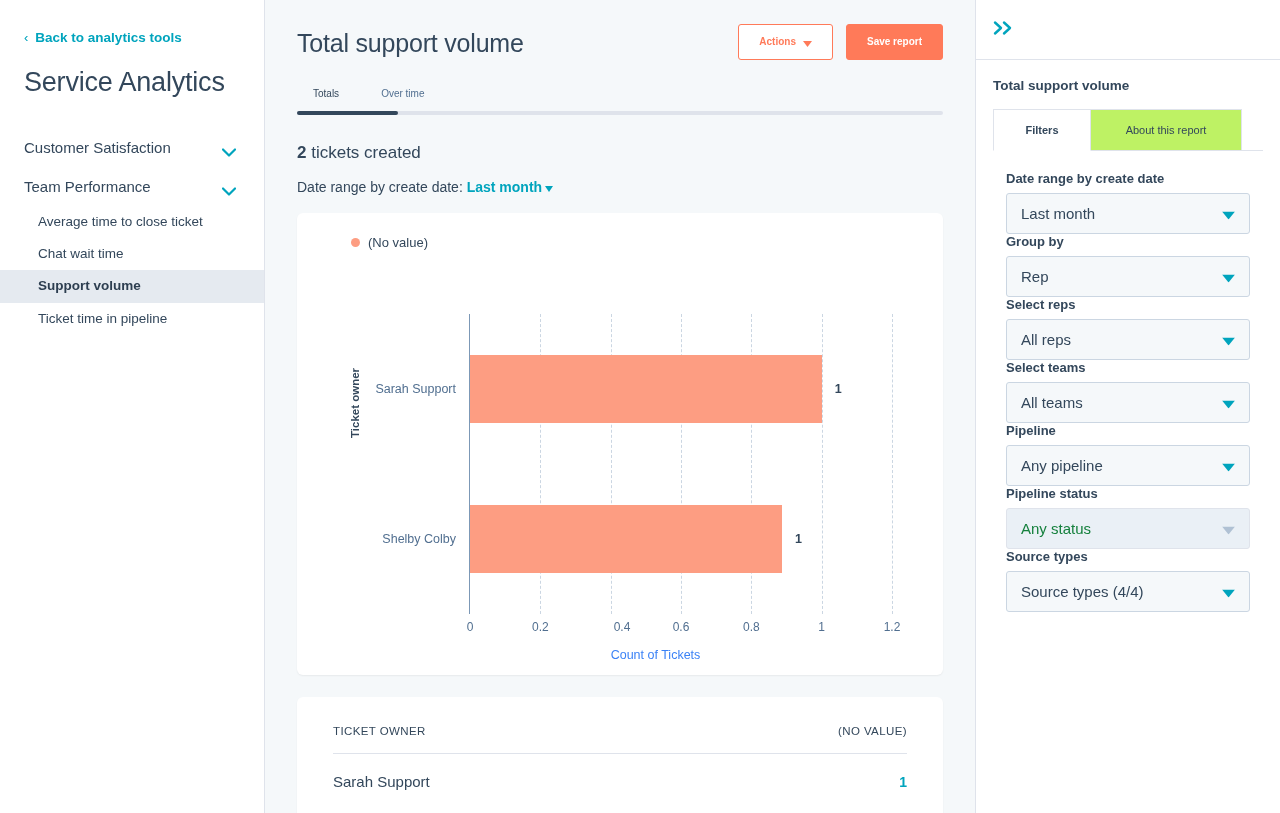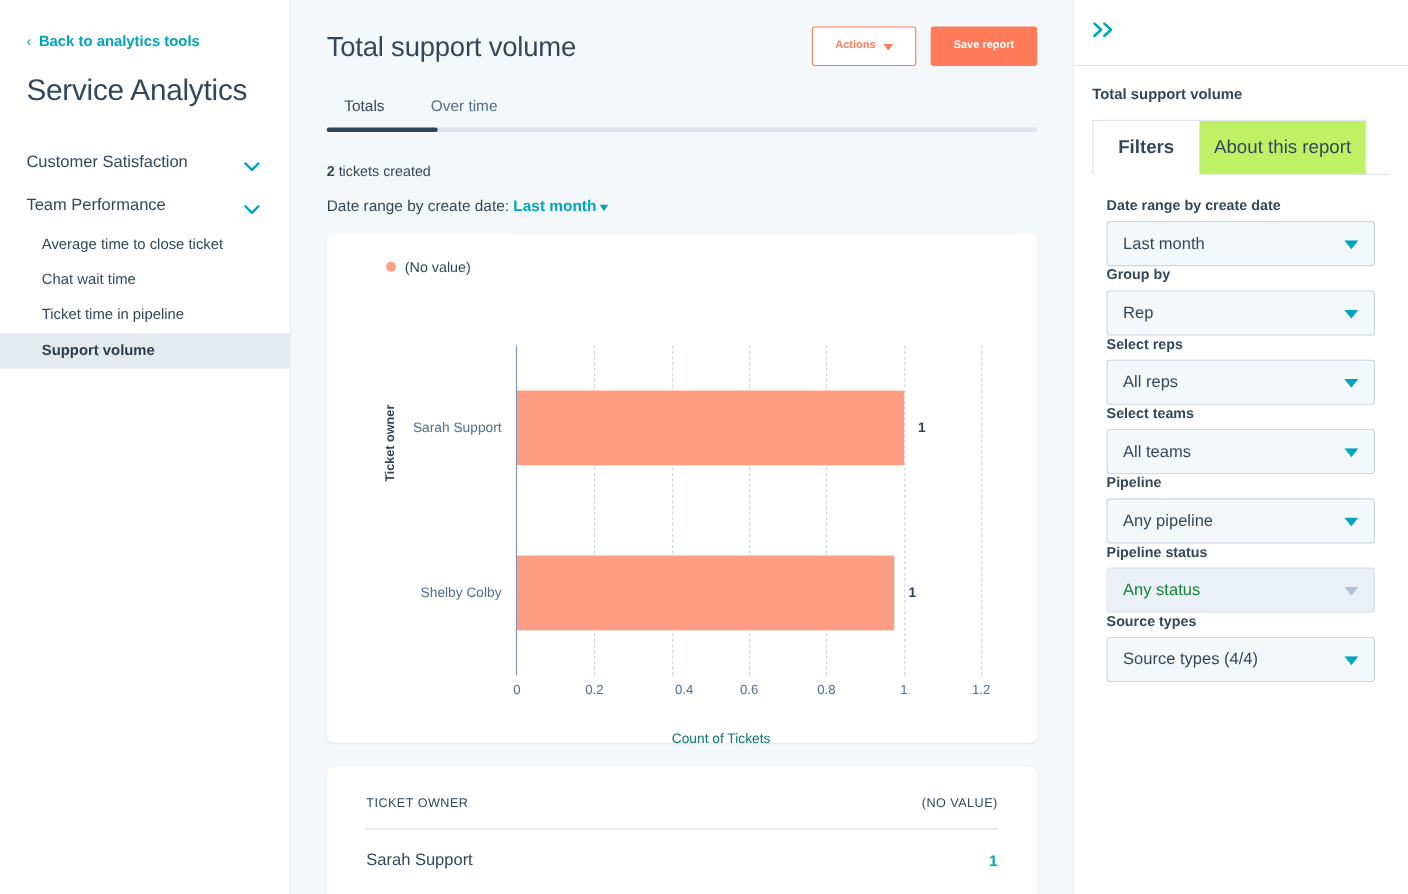--- a/index.html
+++ b/index.html
@@ -58,27 +58,27 @@
     font-size: 10px; font-weight: bold; border-radius: 3px;
     cursor: pointer; display: inline-flex; align-items: center; gap: 7px;
     padding: 12px 20px; line-height: 1; border: 1px solid transparent;
   }
   .btn-secondary { background: #ffffff; border-color: #ff7a59; color: #ff7a59; }
   .btn-primary { background: #ff7a59; color: #ffffff; border-color: #ff7a59; }
   .btn-caret { width: 9px; height: 6px; display: inline-block; }
 
   .tabs { display: flex; gap: 10px; margin-top: 20px; }
   .tab {
-    font-size: 14px; color: #33475b; padding: 8px 16px 12px 16px; cursor: pointer;
+    font-size: 10px; color: #33475b; padding: 8px 16px 12px 16px; cursor: pointer;
   }
   .tab.inactive { color: #516f90; }
   .tab-rule { height: 4px; background: #dfe3eb; border-radius: 2px; position: relative; margin-bottom: 22px; }
   .tab-rule-active { position: absolute; left: 0; top: 0; height: 4px; width: 101px; background: #33475b; border-radius: 2px; }
 
-  .summary { font-size: 13px; color: #33475b; margin-bottom: 16px; margin-top: 28px; }
+  .summary { font-size: 17px; color: #33475b; margin-bottom: 16px; margin-top: 28px; }
   .summary b { font-weight: bold; }
   .daterange { font-size: 14px; color: #33475b; margin-bottom: 18px; }
   .daterange-val { color: #00a4bd; font-weight: bold; cursor: pointer; }
   .dr-caret { display: inline-block; width: 8px; height: 6px; margin-left: 3px; }
 
   .card {
     background: #ffffff; border-radius: 6px;
     box-shadow: 0 1px 2px rgba(0,0,0,0.06);
     padding: 22px 24px;
   }
@@ -110,21 +110,21 @@
   .bar-val {
     position: absolute; left: 100%; top: 50%; transform: translateY(-50%);
     padding-left: 13px; font-size: 12.5px; font-weight: bold; color: #33475b;
   }
   .x-tick {
     position: absolute; top: 306px; font-size: 12px; color: #516f90;
     transform: translateX(-50%);
   }
   .x-axis-title {
     position: absolute; top: 334px; left: 0; right: 0; text-align: center;
-    font-size: 12.5px; color: #0f766e; margin-top: 16px;
+    font-size: 12.5px; color: #3b82f6;
   }
 
   
   .tbl { width: 100%; border-collapse: collapse; }
   .tbl th {
     text-align: left; font-size: 11.5px; color: #33475b; font-weight: normal;
     letter-spacing: 0.4px; padding-bottom: 16px; border-bottom: 1px solid #dfe3eb;
   }
   .tbl th.num, .tbl td.num { text-align: right; }
   .tbl td { font-size: 15px; color: #33475b; padding-top: 19px; }
@@ -138,21 +138,21 @@
   }
   .right-head {
     height: 60px; display: flex; align-items: center; padding: 0 17px;
     border-bottom: 1px solid #dfe3eb;
   }
   .collapse-icon { cursor: pointer; display: block; }
   .right-body { padding: 18px 17px 0 17px; }
   .right-title { font-size: 13.5px; font-weight: bold; color: #33475b; margin-bottom: 16px; }
   .ftabs { display: flex; }
   .ftab {
-    flex: 0 0 auto; text-align: center; font-size: 17px; padding: 14px 0;
+    flex: 0 0 auto; text-align: center; font-size: 11px; padding: 14px 0;
     cursor: pointer; border: 1px solid #dfe3eb;
   }
   .ftab.active { background: #ffffff; color: #33475b; font-weight: bold; border-bottom-color: #ffffff; width: 98px; }
   .ftab.inactive { background: #bef264; color: #33475b; border-left: none; width: 151px; }
   .ftabs-fill { flex: 1; border-bottom: 1px solid #dfe3eb; }
   .filters { padding: 20px 13px 0 13px; }
   .fgroup { }
   .flabel { font-size: 13px; font-weight: bold; color: #33475b; margin-bottom: 7px; }
   .fselect {
     position: relative; height: 41px; border: 1px solid #cbd6e2; border-radius: 3px;
@@ -187,22 +187,22 @@
       <span class="side-group-label">Team Performance</span>
       <span class="caret-down">
         <svg width="14" height="9" viewBox="0 0 14 9">
             <path d="M1 1.5 L7 7.5 L13 1.5" fill="none" stroke="#00a4bd" stroke-width="2.2" stroke-linecap="round" stroke-linejoin="round"></path>
           </svg>
       </span>
     </div>
 
     <div class="side-sub">Average time to close ticket</div>
     <div class="side-sub">Chat wait time</div>
+    <div class="side-sub active">Support volume</div>
     <div class="side-sub">Ticket time in pipeline</div>
-    <div class="side-sub active">Support volume</div>
   </aside>
 
   <main class="center">
     <div class="center-head">
       <h2 class="page-title">Total support volume</h2>
       <div class="head-actions">
         <button class="btn btn-secondary">
           <span>Actions</span>
           <span class="btn-caret">
             <svg width="9" height="6" viewBox="0 0 9 6">
@@ -252,21 +252,21 @@
             <div class="x-tick" style="left: 281.333px;">0.8</div>
             <div class="gridline" style="left: 351.667px;"></div>
             <div class="x-tick" style="left: 351.667px;">1</div>
             <div class="gridline" style="left: 422px;"></div>
             <div class="x-tick" style="left: 422px;">1.2</div>
             <div class="bar-row" style="top: 41px; width: 351.667px;">
               <div class="bar-cat">Sarah Support</div>
               <div class="bar" style="background: rgb(253, 157, 130);"></div>
               <div class="bar-val">1</div>
             </div>
-            <div class="bar-row" style="top: 191px; width: 343px;">
+            <div class="bar-row" style="top: 191px; width: 312px;">
               <div class="bar-cat">Shelby Colby</div>
               <div class="bar" style="background: rgb(253, 157, 130);"></div>
               <div class="bar-val">1</div>
             </div>
             <div class="x-axis-title">Count of Tickets</div>
           </div>
       </div>
     </section>
 
     <section class="card table-card">

